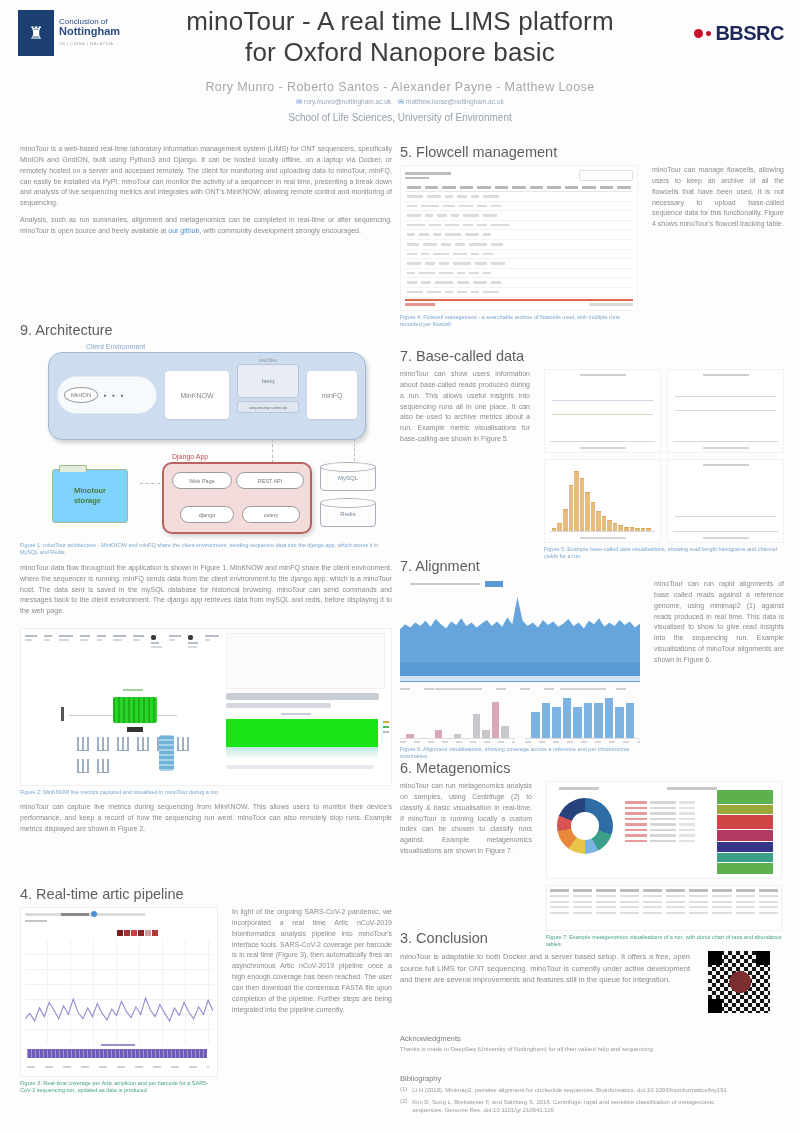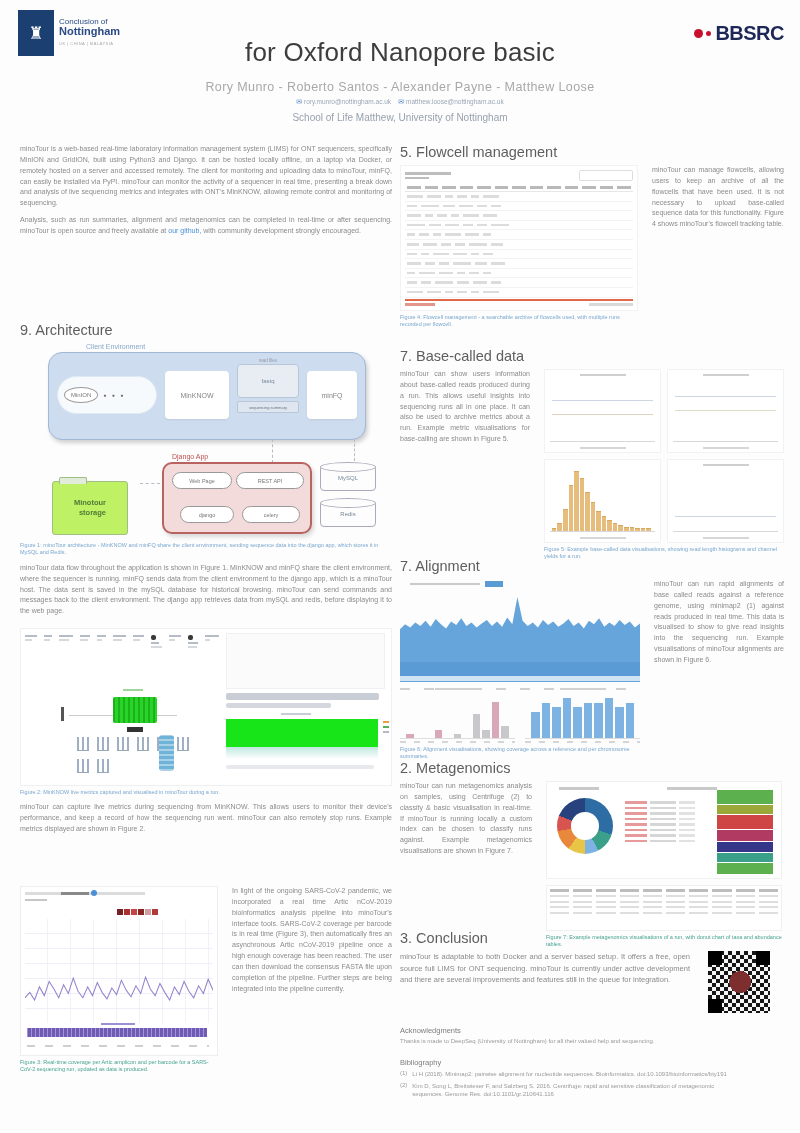--- a/index.html
+++ b/index.html
@@ -40,21 +40,21 @@
   .mk-box{position:absolute;left:116px;top:18px;width:64px;height:48px;background:#fff;border-radius:4px;display:grid;place-items:center;font-size:7px;color:#888;box-shadow:0 1px 2px rgba(0,0,0,.08);}
   .stack{position:absolute;left:188px;top:5px;width:62px;text-align:center;}
   .stack .rf{font-size:4.5px;color:#99a;}
   .stack .fastq{height:32px;background:#e8edf4;border:1px solid #b9c6d8;border-radius:4px;display:grid;place-items:center;font-size:6px;color:#789;margin-top:1px;}
   .stack .ss{height:10px;background:#dfe6ef;border:1px solid #b9c6d8;border-radius:2px;display:grid;place-items:center;font-size:4px;color:#678;margin-top:3px;}
   .minfq-box{position:absolute;left:258px;top:18px;width:50px;height:48px;background:#fff;border-radius:4px;display:grid;place-items:center;font-size:7px;color:#888;box-shadow:0 1px 2px rgba(0,0,0,.08);}
   .vline{position:absolute;border-left:1px dashed #b9b9c5;}
   .app-label{position:absolute;left:152px;top:110px;font-size:7px;color:#c0504d;}
   .app-box{position:absolute;left:142px;top:119px;width:150px;height:72px;background:#f2dbda;border:2px solid #b96361;border-radius:10px;box-shadow:2px 3px 4px rgba(0,0,0,.15);box-sizing:border-box;}
   .oval{position:absolute;background:#fff;border:1px solid #999;border-radius:9px;font-size:5.5px;color:#777;display:grid;place-items:center;}
-  .storage{position:absolute;left:32px;top:138px;width:74px;height:52px;background:#bef264;border:1px solid #9fbd85;border-radius:3px;display:grid;place-items:center;text-align:right;font-size:7.5px;font-weight:bold;color:#4f7a38;line-height:1.3;}
+  .storage{position:absolute;left:32px;top:126px;width:74px;height:52px;background:#7dd3fc;border:1px solid #9fbd85;border-radius:3px;display:grid;place-items:center;text-align:left;font-size:7.5px;font-weight:bold;color:#4f7a38;line-height:1.3;}
   .storage::before{content:"";position:absolute;top:-5px;left:6px;width:26px;height:6px;background:#e2ecdb;border:1px solid #9fbd85;border-bottom:none;border-radius:2px 2px 0 0;}
   .db{position:absolute;left:300px;width:54px;height:24px;background:#fdfdfd;border:1px solid #aab;border-radius:4px;display:grid;place-items:center;font-size:6px;color:#789;}
   .db::before{content:"";position:absolute;top:-4px;left:-1px;right:-1px;height:8px;border:1px solid #aab;border-radius:50%;background:#fdfdfd;}
   
   .fig2{position:relative;height:156px;background:#fff;border:1px solid #f0f0f0;}
   .strip{position:absolute;left:4px;top:6px;right:170px;display:flex;gap:7px;align-items:flex-start;}
   .strip-item{display:flex;flex-direction:column;gap:2px;}
   .strip-bar{height:2px;background:#b5bcc6;}
   .strip-dot{width:5px;height:5px;border-radius:2px;background:#3a3a3a;}
   .slider-v{position:absolute;left:40px;top:78px;width:3px;height:14px;background:#555;}
@@ -140,57 +140,57 @@
   .f7-bh span{flex:1;height:2.5px;background:#bdbdbd;}
   .f7-br{display:flex;gap:4px;margin:3.5px 0;}
   .f7-br span{flex:1;height:2px;background:#dedede;}
   
   .qr{width:62px;height:62px;flex:none;background:
       linear-gradient(#000,#000) 0 0/14px 14px no-repeat,
       linear-gradient(#000,#000) 100% 0/14px 14px no-repeat,
       linear-gradient(#000,#000) 0 100%/14px 14px no-repeat,
       radial-gradient(circle at 52% 50%,#7d2f2f 0 24%,transparent 25%),
       repeating-conic-gradient(#161616 0% 25%,#f5f5f5 0% 50%) 0 0/8px 8px;}
-  .sub-h{font-size:7.5px;color:#7d7d7d;margin:13px 0 2px;}
+  .sub-h{font-size:7.5px;color:#7d7d7d;margin:21px 0 2px;}
   .tiny{font-size:6px;color:#9a9a9a;line-height:1.4;margin:0;}
   .ref{display:flex;gap:5px;margin-top:3px;}
   .ref .n{flex:none;color:#9a9a9a;font-size:6px;}
 </style>
 </head>
 <body>
 
 <div class="abs uon-logo">
   <div class="uon-mark">♜</div>
   <div class="uon-text">
     <div class="uon-l1">Conclusion of</div>
     <div class="uon-l2">Nottingham</div>
     <div class="uon-tag">UK | CHINA | MALAYSIA</div>
   </div>
 </div>
 
 <div class="abs title">
-  <br>
+  <span>minoTour - A real time LIMS platform</span><br>
   <span>for Oxford Nanopore basic</span>
 </div>
 
 <div class="abs bbsrc">
   <span class="d1"></span>
   <span class="d2"></span>
   <span class="txt">BBSRC</span>
 </div>
 
 <div class="abs authors">Rory Munro - Roberto Santos - Alexander Payne - Matthew Loose</div>
 <div class="abs emails">
   <span class="env">✉</span>
   <span>rory.munro@nottingham.ac.uk</span>
   &nbsp;&nbsp;
   <span class="env">✉</span>
   <span>matthew.loose@nottingham.ac.uk</span>
 </div>
-<div class="abs affil">School of Life Matthew, University of Nottingham</div>
+<div class="abs affil">School of Life Sciences, University of Environment</div>
 
 <div class="abs colL" style="top:144px;">
   <p class="body-t">minoTour is a web-based real-time laboratory information management system (LIMS) for ONT sequencers, specifically MinION and GridION, built using Python3 and Django. It can be hosted locally offline, on a laptop via Docker, or remotely hosted on a server and accessed remotely. The client for monitoring and uploading data to minoTour, minFQ, can easily be installed via PyPI. minoTour can monitor the activity of a sequencer in real time, presenting a break down and analysis of live sequencing metrics and integrates with ONT's MinKNOW, allowing remote control and monitoring of sequencing.</p>
   <p class="body-t" style="margin-top:6px;"><span>Analysis, such as run summaries, alignment and metagenomics can be completed in real-time or after sequencing.  minoTour is open source and freely available at </span><span class="lnk">our github,</span><span> with community development strongly encouraged.</span></p>
 </div>
 
 <div class="abs colL" style="top:322px;">
   <h2 class="sec-h">9. Architecture</h2>
   <div class="arch">
     <div class="env-label">Client Environment</div>
@@ -309,20 +309,21 @@
       <span style="background:#e8a13c;"></span>
       <span style="background:#58b05a;"></span>
       <span style="background:#b8b8c2;"></span>
     </div>
   </div>
   <div class="cap">Figure 2: MinKNOW live metrics captured and visualised in minoTour during a run.</div>
   <p class="body-t" style="margin-top:6px;">minoTour can capture live metrics during sequencing from MinKNOW. This allows users to monitor their device's performance, and keep a record of how the sequencing run went.  minoTour can also remotely stop runs. Example metrics displayed are shown in Figure 2.</p>
 </div>
 
 <div class="abs colL" style="top:886px;">
+  <h2 class="sec-h">4. Real-time artic pipeline</h2>
   <div class="row">
     <div>
       <div class="fig3">
         <div class="sl-track"></div>
         <div class="sl-seg"></div>
         <div class="sl-dot"></div>
         <div class="f3-lab"></div>
         <div class="redrow" id="f3red">
             <span style="background: rgb(122, 31, 31);"></span>
             <span style="background: rgb(168, 50, 50);"></span>
@@ -578,21 +579,21 @@
           <div></div>
           <div></div>
         </div>
       <div class="cap">Figure 6: Alignment visualisations, showing coverage across a reference and per chromosome summaries.</div>
     </div>
     <p class="body-t" style="width:132px;">minoTour can run rapid alignments of base called reads against a reference genome, using minimap2 (1) against reads produced in real time. This data is visualised to show to give read insights into the sequencing run. Example visualisations of minoTour alignments are shown in Figure 6.</p>
   </div>
 </div>
 
 <div class="abs colR" style="top:760px;">
-  <h2 class="sec-h">2. Metagenomics</h2>
+  <h2 class="sec-h">6. Metagenomics</h2>
   <div class="row">
     <p class="body-t" style="width:132px;">minoTour can run metagenomics analysis on samples, using Centrifuge (2) to classify &amp; basic visualisation in real-time. If minoTour is running locally a custom index can be chosen to classify runs against. Example metagenomics visualisations are shown in Figure 7.</p>
     <div class="fig7">
       <div class="f7-top">
         <div class="f7-h1"></div>
         <div class="f7-h2"></div>
         <div class="donut" id="f7donut" style="background: conic-gradient(rgb(46, 109, 164) 0%, rgb(46, 109, 164) 30%, rgb(58, 160, 138) 30%, rgb(58, 160, 138) 42%, rgb(125, 179, 227) 42%, rgb(125, 179, 227) 50%, rgb(232, 197, 71) 50%, rgb(232, 197, 71) 60%, rgb(232, 136, 58) 60%, rgb(232, 136, 58) 72%, rgb(216, 84, 80) 72%, rgb(216, 84, 80) 81%, rgb(39, 66, 124) 81%, rgb(39, 66, 124) 100%);"></div>
         <div class="f7-table" id="f7table">
             <div class="f7-tr">
               <span class="p"></span>

